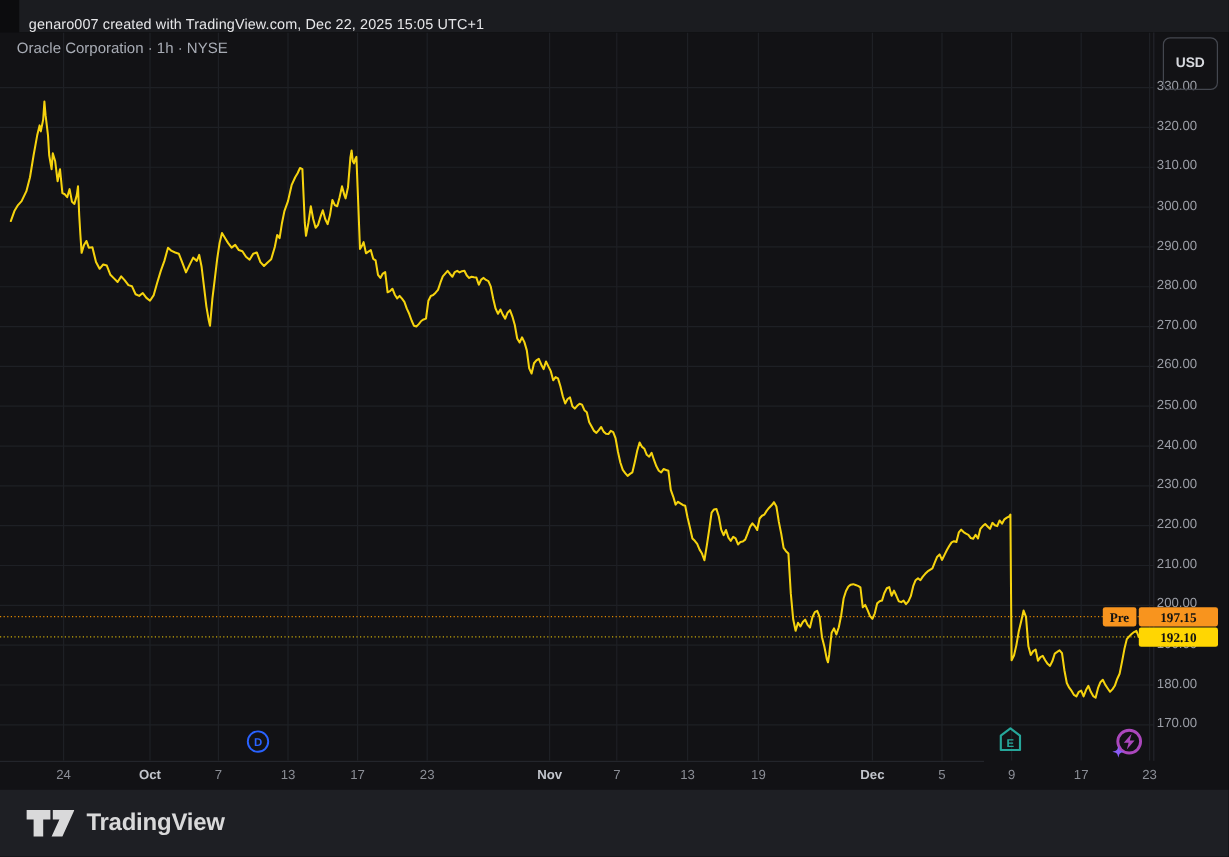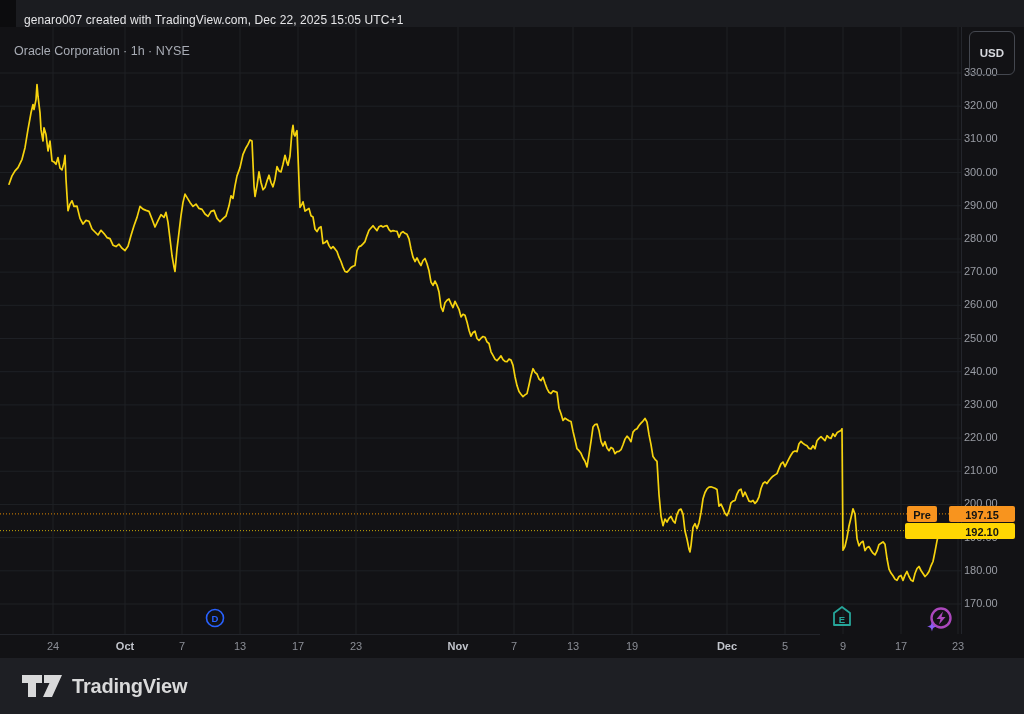--- a/index.html
+++ b/index.html
@@ -3,36 +3,36 @@
 <meta charset="utf-8">
 <style>
   html,body{margin:0;padding:0;background:#0c0c0e;}
   body{width:1024px;height:714px;position:relative;overflow:hidden;
        font-family:"Liberation Sans", sans-serif;-webkit-font-smoothing:antialiased;}
   .topbar{position:absolute;left:16px;top:0;width:1024px;height:27px;background:#1b1c20;
           display:flex;align-items:flex-end;}
   .attribution{color:#e6e6e8;font-size:12px;padding-left:8px;letter-spacing:.1px;}
   .chart-wrap{position:absolute;left:0;top:27px;width:1024px;height:631px;background:#121215;}
   .plot-svg{position:absolute;left:0;top:0;}
-  .chart-title{position:absolute;left:14px;top:17px;font-size:12.5px;color:#a8acb5;z-index:4;}
+  .chart-title{position:absolute;left:14px;top:6px;font-size:12.5px;color:#a8acb5;z-index:4;}
   .usd-btn{position:absolute;top:4px;right:9px;z-index:6;background:transparent;
            border:1px solid #44474f;border-radius:6px;color:#d7d9de;font-size:11.5px;
            font-weight:700;padding:15px 10px;font-family:"Liberation Sans",sans-serif;cursor:pointer;}
   .price-axis{position:absolute;right:0;top:0;width:62px;height:607px;border-left:1px solid #23252b;z-index:3;}
   .price-label{position:absolute;left:2px;font-size:11px;color:#9a9da5;text-align:right;}
   .time-axis{position:absolute;left:0;top:607px;width:820px;height:24px;border-top:1px solid #23252b;z-index:3;}
   .time-label{position:absolute;top:5px;transform:translateX(-50%);font-size:11px;color:#8b8e96;}
   .time-label.major{color:#c2c5cc;font-weight:700;}
-  .badge-row{position:absolute;right:9px;display:flex;gap:12px;z-index:7;height:16px;}
+  .badge-row{position:absolute;right:9px;display:flex;gap:2px;z-index:7;height:16px;font-family:Liberation Serif, serif;}
   .pre-pill{background:#f8941e;color:#131313;font-size:11px;font-weight:700;
             padding:2px 6px 0;border-radius:2px;line-height:14px;}
   .tag{color:#131313;font-size:11px;font-weight:700;width:66px;text-align:center;
        padding:2px 0 0;border-radius:2px;line-height:14px;}
   .tag.pre{background:#f8941e;}
-  .tag.last{background:#ffd602;padding-left:44px;}
+  .tag.last{background:#ffd602;}
   .footer{position:absolute;left:0;top:658px;width:1024px;height:56px;background:#1e1f24;
           display:flex;align-items:center;}
   .logo{display:flex;align-items:flex-end;gap:10px;margin-left:22px;cursor:pointer;}
   .logo-text{color:#d9d9da;font-size:20px;font-weight:700;letter-spacing:-.2px;}
 </style>
 </head>
 <body>
 
 <div class="topbar">
   <span class="attribution">genaro007 created with TradingView.com, Dec 22, 2025 15:05 UTC+1</span>

